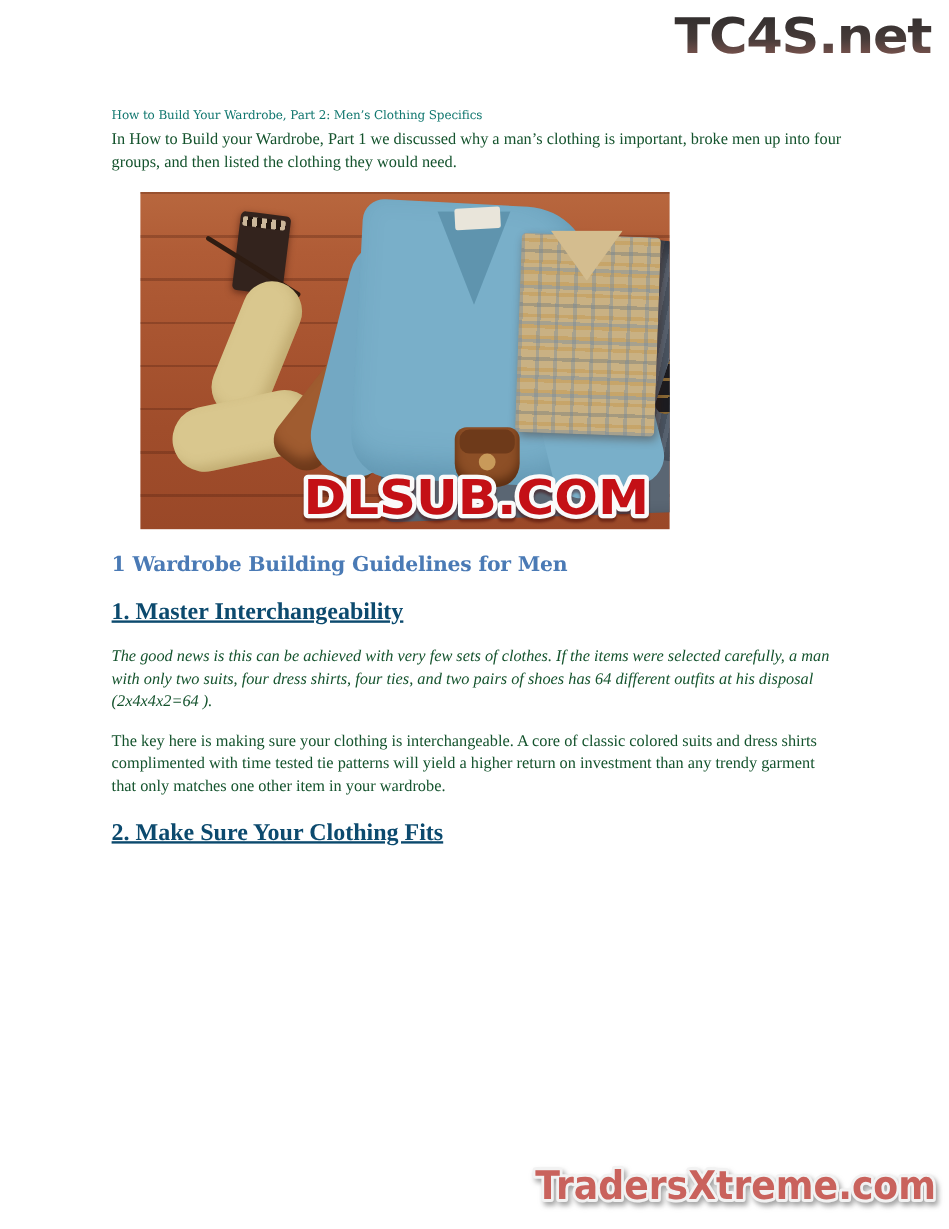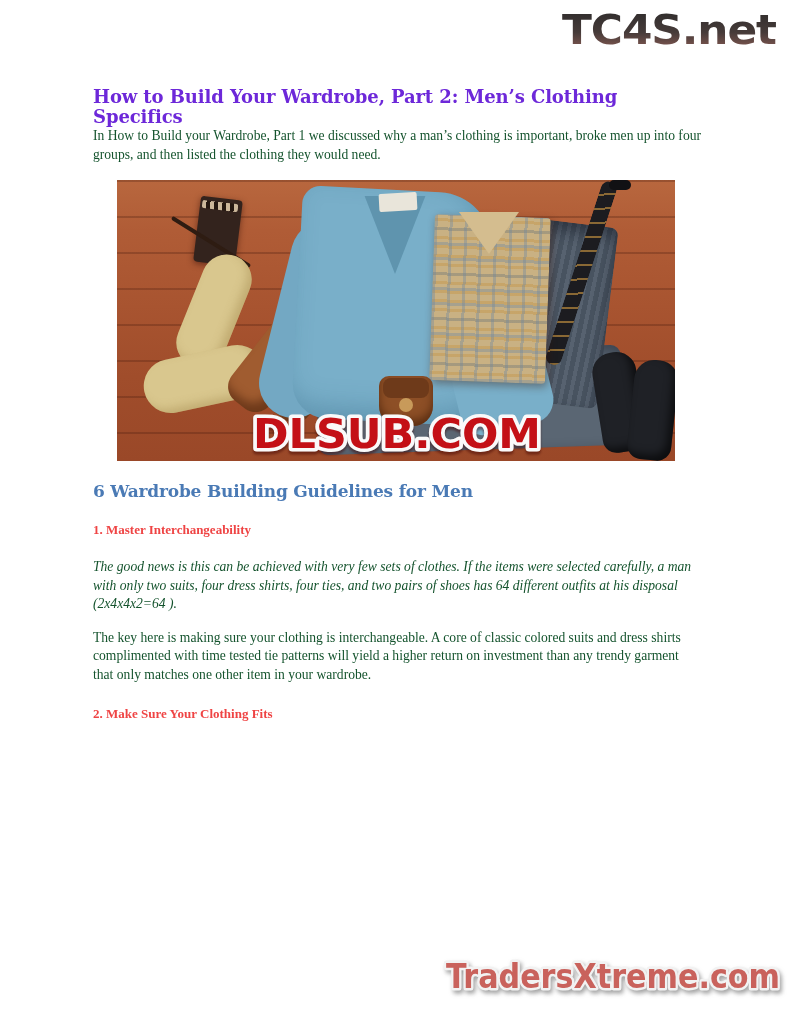--- a/index.html
+++ b/index.html
@@ -1,42 +1,42 @@
 <!DOCTYPE html>
 <html><head>
 <meta charset="utf-8">
 <style>
   html,body{margin:0;padding:0;}
   body{
     width:791px;height:1024px;background:#ffffff;position:relative;
     font-family:"Liberation Serif",serif;color:#131313;overflow:hidden;
   }
   .logo-top{position:absolute;top:4px;right:6px;}
-  .logo-bottom{position:absolute;bottom:16px;right:2px;}
+  .logo-bottom{position:absolute;bottom:4px;right:2px;}
   .content{position:absolute;left:93px;top:0;width:608px;padding-top:87px;}
   .article-title{
-    font-family:"DejaVu Serif",serif;font-size:18px;font-weight:bold;
-    line-height:20px;margin:0;color:#6d28d9;letter-spacing:-0.1px;
+    font-family:"DejaVu Serif",serif;font-size:10px;font-weight:normal;
+    line-height:20px;margin:0;color:#0f766e;letter-spacing:-0.1px;
   }
   p.body-text{
     font-size:13.6px;line-height:18.5px;margin:0;color:#14532d;
   }
   .mt1{margin-top:15px;} .mt2{margin-top:24px;}
   .em{font-style:italic;}
   .section-heading{
     font-family:"DejaVu Serif",serif;font-weight:bold;font-size:17px;
     line-height:22px;margin:19px 0 0;letter-spacing:-0.2px;
   }
   .sub-heading{
-    font-family:"Liberation Serif",serif;font-weight:bold;font-size:13px;
-    line-height:22px;margin:0;color:#ef4444;
+    font-family:"Liberation Serif",serif;font-weight:bold;font-size:20px;
+    line-height:22px;margin:0;color:#0c4a6e;text-decoration:underline;
   }
   
   .photo{
-    position:relative;margin:16px 0 0 24px;width:558px;height:281px;
+    position:relative;margin:16px 0 0 24px;width:441px;height:281px;
     overflow:hidden;
     background:
       repeating-linear-gradient(180deg, rgba(70,25,12,0.28) 0 2px, rgba(0,0,0,0) 2px 36px),
       linear-gradient(180deg,#b8673e 0%,#b05c36 18%,#a85430 45%,#a04d2b 70%,#9a4828 100%);
   }
   .photo *{position:absolute;}
   .clothes-brush{left:80px;top:18px;width:42px;height:66px;background:#33231d;border-radius:4px;transform:rotate(7deg);box-shadow:0 2px 6px rgba(40,10,5,.5);}
   .brush-bristles{left:2px;top:4px;width:36px;height:8px;background:repeating-linear-gradient(90deg,#cbb79a 0 4px,#241710 4px 8px);border-radius:2px;}
   .brush-stick{left:48px;top:60px;width:92px;height:4px;background:#2e1c12;transform:rotate(32deg);border-radius:2px;}
   .sock-leg{left:72px;top:72px;width:50px;height:118px;background:#d9c78e;border-radius:25px;transform:rotate(22deg);box-shadow:inset -6px -4px 10px rgba(150,120,60,.35);}
@@ -122,21 +122,21 @@
     <div class="glove glove-2"></div>
     <div class="leather-pouch">
       <div class="pouch-flap"></div>
       <div class="pouch-buckle"></div>
     </div>
     <svg class="watermark-svg" width="300" height="52" viewBox="0 0 300 52">
       <text class="wm-text" x="150" y="41" text-anchor="middle" fill="#c41016" stroke="#fafafa" stroke-width="7" textLength="288" lengthAdjust="spacingAndGlyphs">DLSUB.COM</text>
     </svg>
   </div>
 
-  <h2 class="section-heading" style="color:#4a7ab5;">6 Wardrobe Building Guidelines for Men</h2>
+  <h2 class="section-heading" style="color:#4a7ab5;">1 Wardrobe Building Guidelines for Men</h2>
 
 
   <h3 class="sub-heading" style="margin-top:17px;">1. Master Interchangeability</h3>
 
 
   <p class="body-text" style="margin-top:17px;font-style:italic;">The good news is this can be achieved with very few sets of clothes. If the items were selected carefully, a man with only two suits, four dress shirts, four ties, and two pairs of shoes has 64 different outfits at his disposal (2x4x4x2=64 ).</p>
 
   <p class="body-text" style="margin-top:15px;">The key here is making sure your clothing is interchangeable. A core of classic colored suits and dress shirts complimented with time tested tie patterns will yield a higher return on investment than any trendy garment that only matches one other item in your wardrobe.</p>
 
   <h3 class="sub-heading" style="margin-top:19px;">2. Make Sure Your Clothing Fits</h3>

